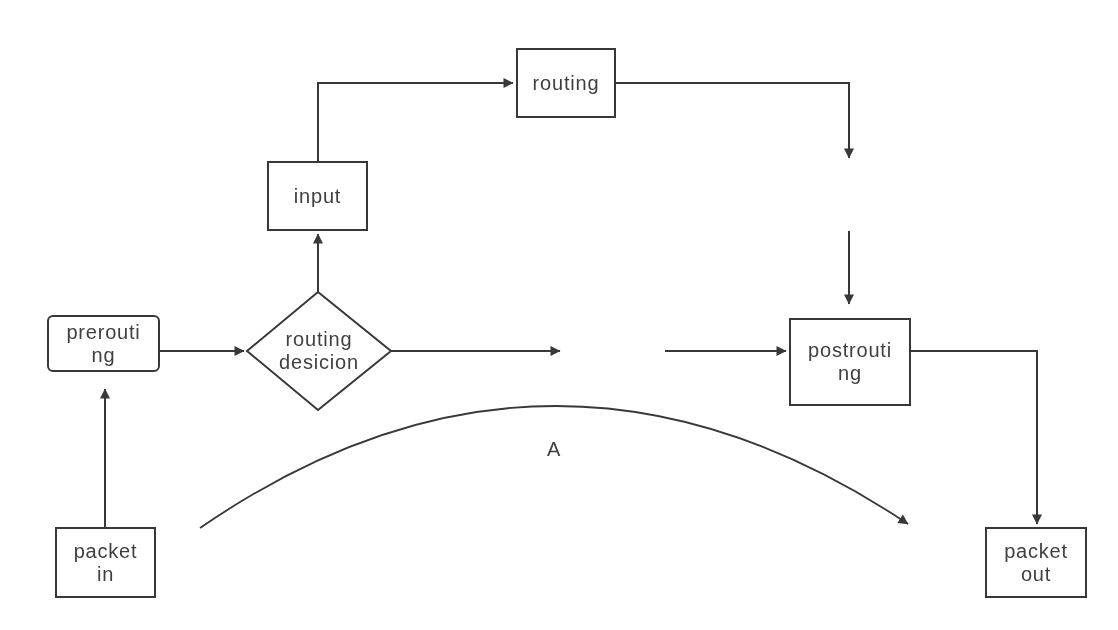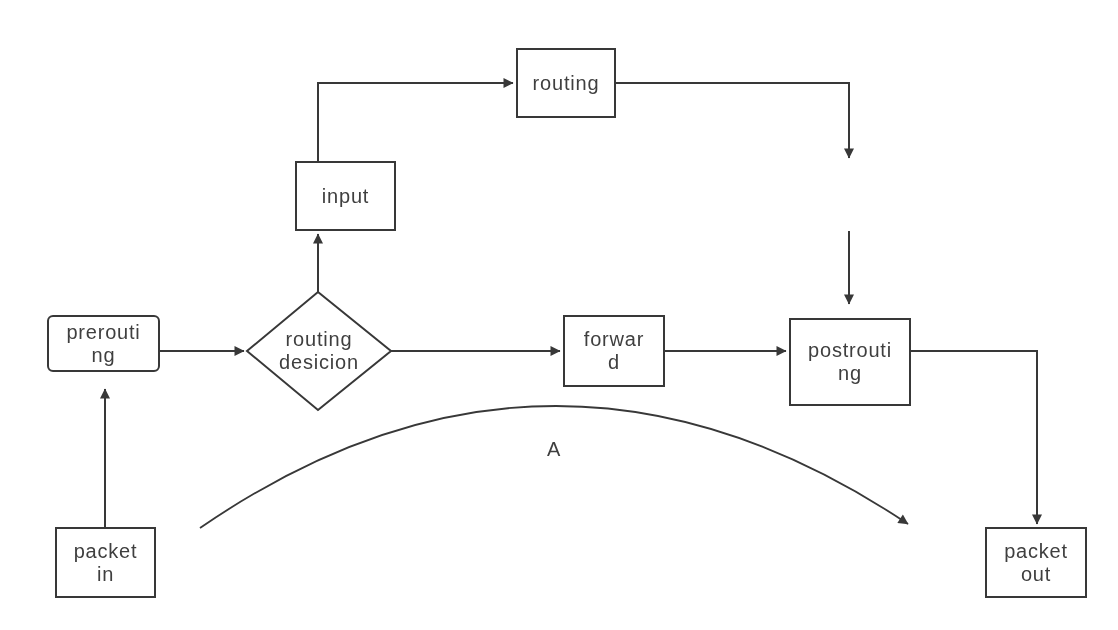--- a/index.html
+++ b/index.html
@@ -52,21 +52,21 @@
   .edge-label {
     position: absolute;
     color: #3f3f3f;
     font-size: 20px;
     letter-spacing: 0.5px;
     white-space: nowrap;
   }
   
   .n-packet-in   { left: 55px;  top: 527px; width: 101px; height: 71px; }
   .n-prerouting  { left: 47px;  top: 315px; width: 113px; height: 57px; border-radius: 6px; }
-  .n-input       { left: 267px; top: 161px; width: 101px; height: 70px; margin-left: 28px; }
+  .n-input       { left: 267px; top: 161px; width: 101px; height: 70px; }
   .n-routing     { left: 516px; top: 48px;  width: 100px; height: 70px; }
   .n-output      { left: 799px; top: 161px; width: 101px; height: 70px; }
   .n-forward     { left: 563px; top: 315px; width: 102px; height: 72px; }
   .n-postrouting { left: 789px; top: 318px; width: 122px; height: 88px; }
   .n-packet-out  { left: 985px; top: 527px; width: 102px; height: 71px; }
   .n-decision-label { left: 247px; top: 292px; width: 144px; height: 118px; }
   .l-condition { left: 387px; top: 320px; }
   .l-curve     { left: 540px; top: 438px; width: 28px; text-align: center; }
 </style>
 </head>
@@ -94,22 +94,20 @@
     <path d="M911 351 L1037 351 L1037 524" fill="none" stroke="#383838" stroke-width="2" marker-end="url(#arrow)"></path>
     <path d="M200 528 Q552 286 908 524" fill="none" stroke="#383838" stroke-width="1.8" marker-end="url(#arrow)"></path>
   </svg>
 
   <div class="node n-packet-in">packet
 in</div>
   <div class="node n-prerouting">prerouti
 ng</div>
   <div class="node n-input">input</div>
   <div class="node n-routing">routing</div>
-  <div class="node n-forward">forwar
-d</div>
   <div class="node n-postrouting">postrouti
 ng</div>
   <div class="node n-packet-out">packet
 out</div>
 
   <div class="diamond-label n-decision-label">routing
 desicion</div>
 
   <div class="edge-label l-curve">A</div>
 

